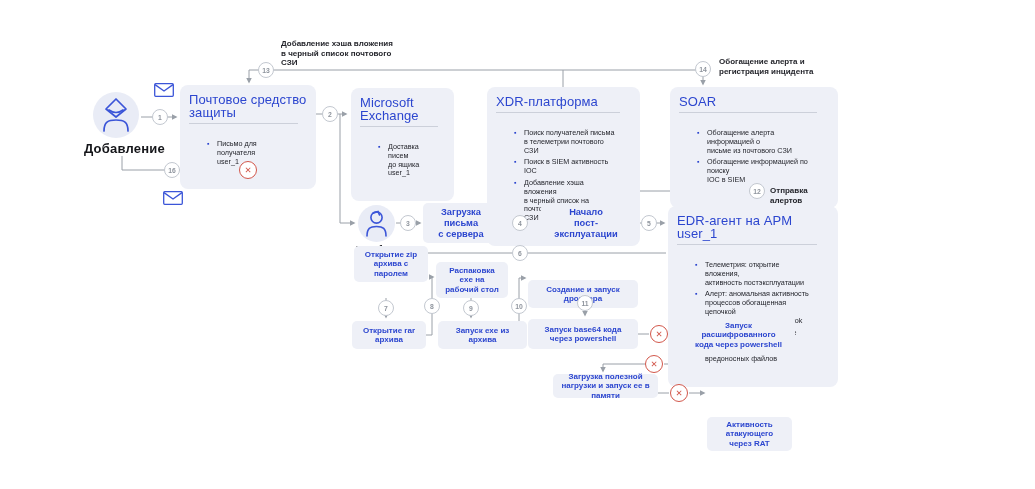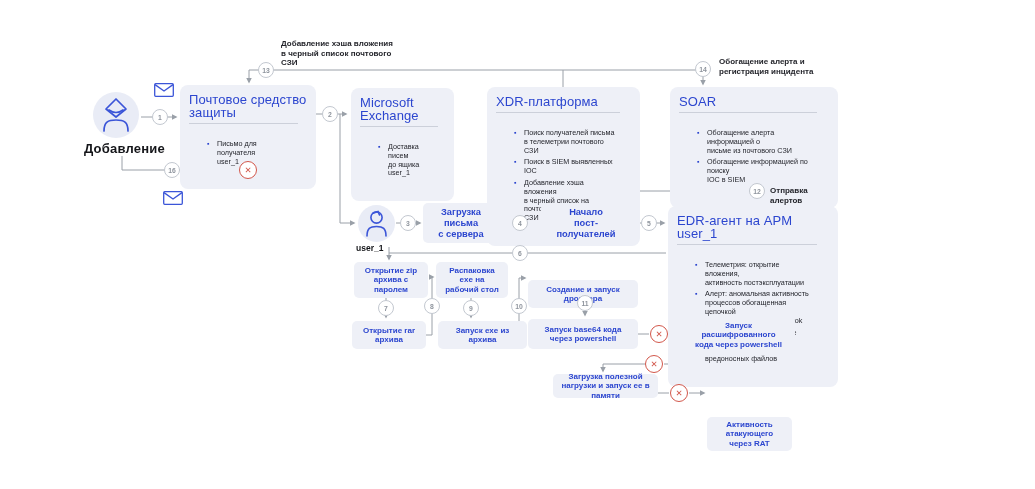--- a/index.html
+++ b/index.html
@@ -132,21 +132,21 @@
 до ящика user_1</li>
     </ul>
   </div>
 
   <div class="bigbox" style="left:487px;top:87px;width:153px;min-height:85px;">
     <div class="bigbox-title">XDR-платформа</div>
     <div class="divider"></div>
     <ul class="bullets">
       <li>Поиск получателей письма
 в телеметрии почтового СЗИ</li>
-      <li>Поиск в SIEM выявленных IOC</li>
+      <li>Поиск в SIEM активность IOC</li>
       <li>Добавление хэша вложения
 в черный список на почтовом
 СЗИ</li>
     </ul>
   </div>
 
   <div class="bigbox" style="left:670px;top:87px;width:168px;min-height:100px;">
     <div class="bigbox-title">SOAR</div>
     <div class="divider"></div>
     <ul class="bullets">
@@ -181,23 +181,23 @@
       </g>
     </svg>
   </div>
   <div class="actor-label user-label" style="left:356px;top:243px;">user_1</div>
 
   <div class="minibox mid" style="left:423px;top:203px;width:76px;height:40px;">Загрузка
 письма
 с сервера</div>
   <div class="minibox mid" style="left:541px;top:203px;width:90px;height:40px;">Начало
 пост-
-получателей</div>
-
-  <div class="minibox small" style="left:354px;top:262px;width:74px;height:36px;">Открытие zip
+эксплуатации</div>
+
+  <div class="minibox small" style="left:354px;top:246px;width:74px;height:36px;">Открытие zip
 архива с
 паролем</div>
   <div class="minibox small" style="left:436px;top:262px;width:72px;height:36px;">Распаковка
 exe на
 рабочий стол</div>
   <div class="minibox small" style="left:528px;top:280px;width:110px;height:28px;">Создание и запуск
 дроппера</div>
   <div class="minibox small" style="left:352px;top:321px;width:74px;height:28px;">Открытие rar
 архива</div>
   <div class="minibox small" style="left:438px;top:321px;width:89px;height:28px;">Запуск exe из

